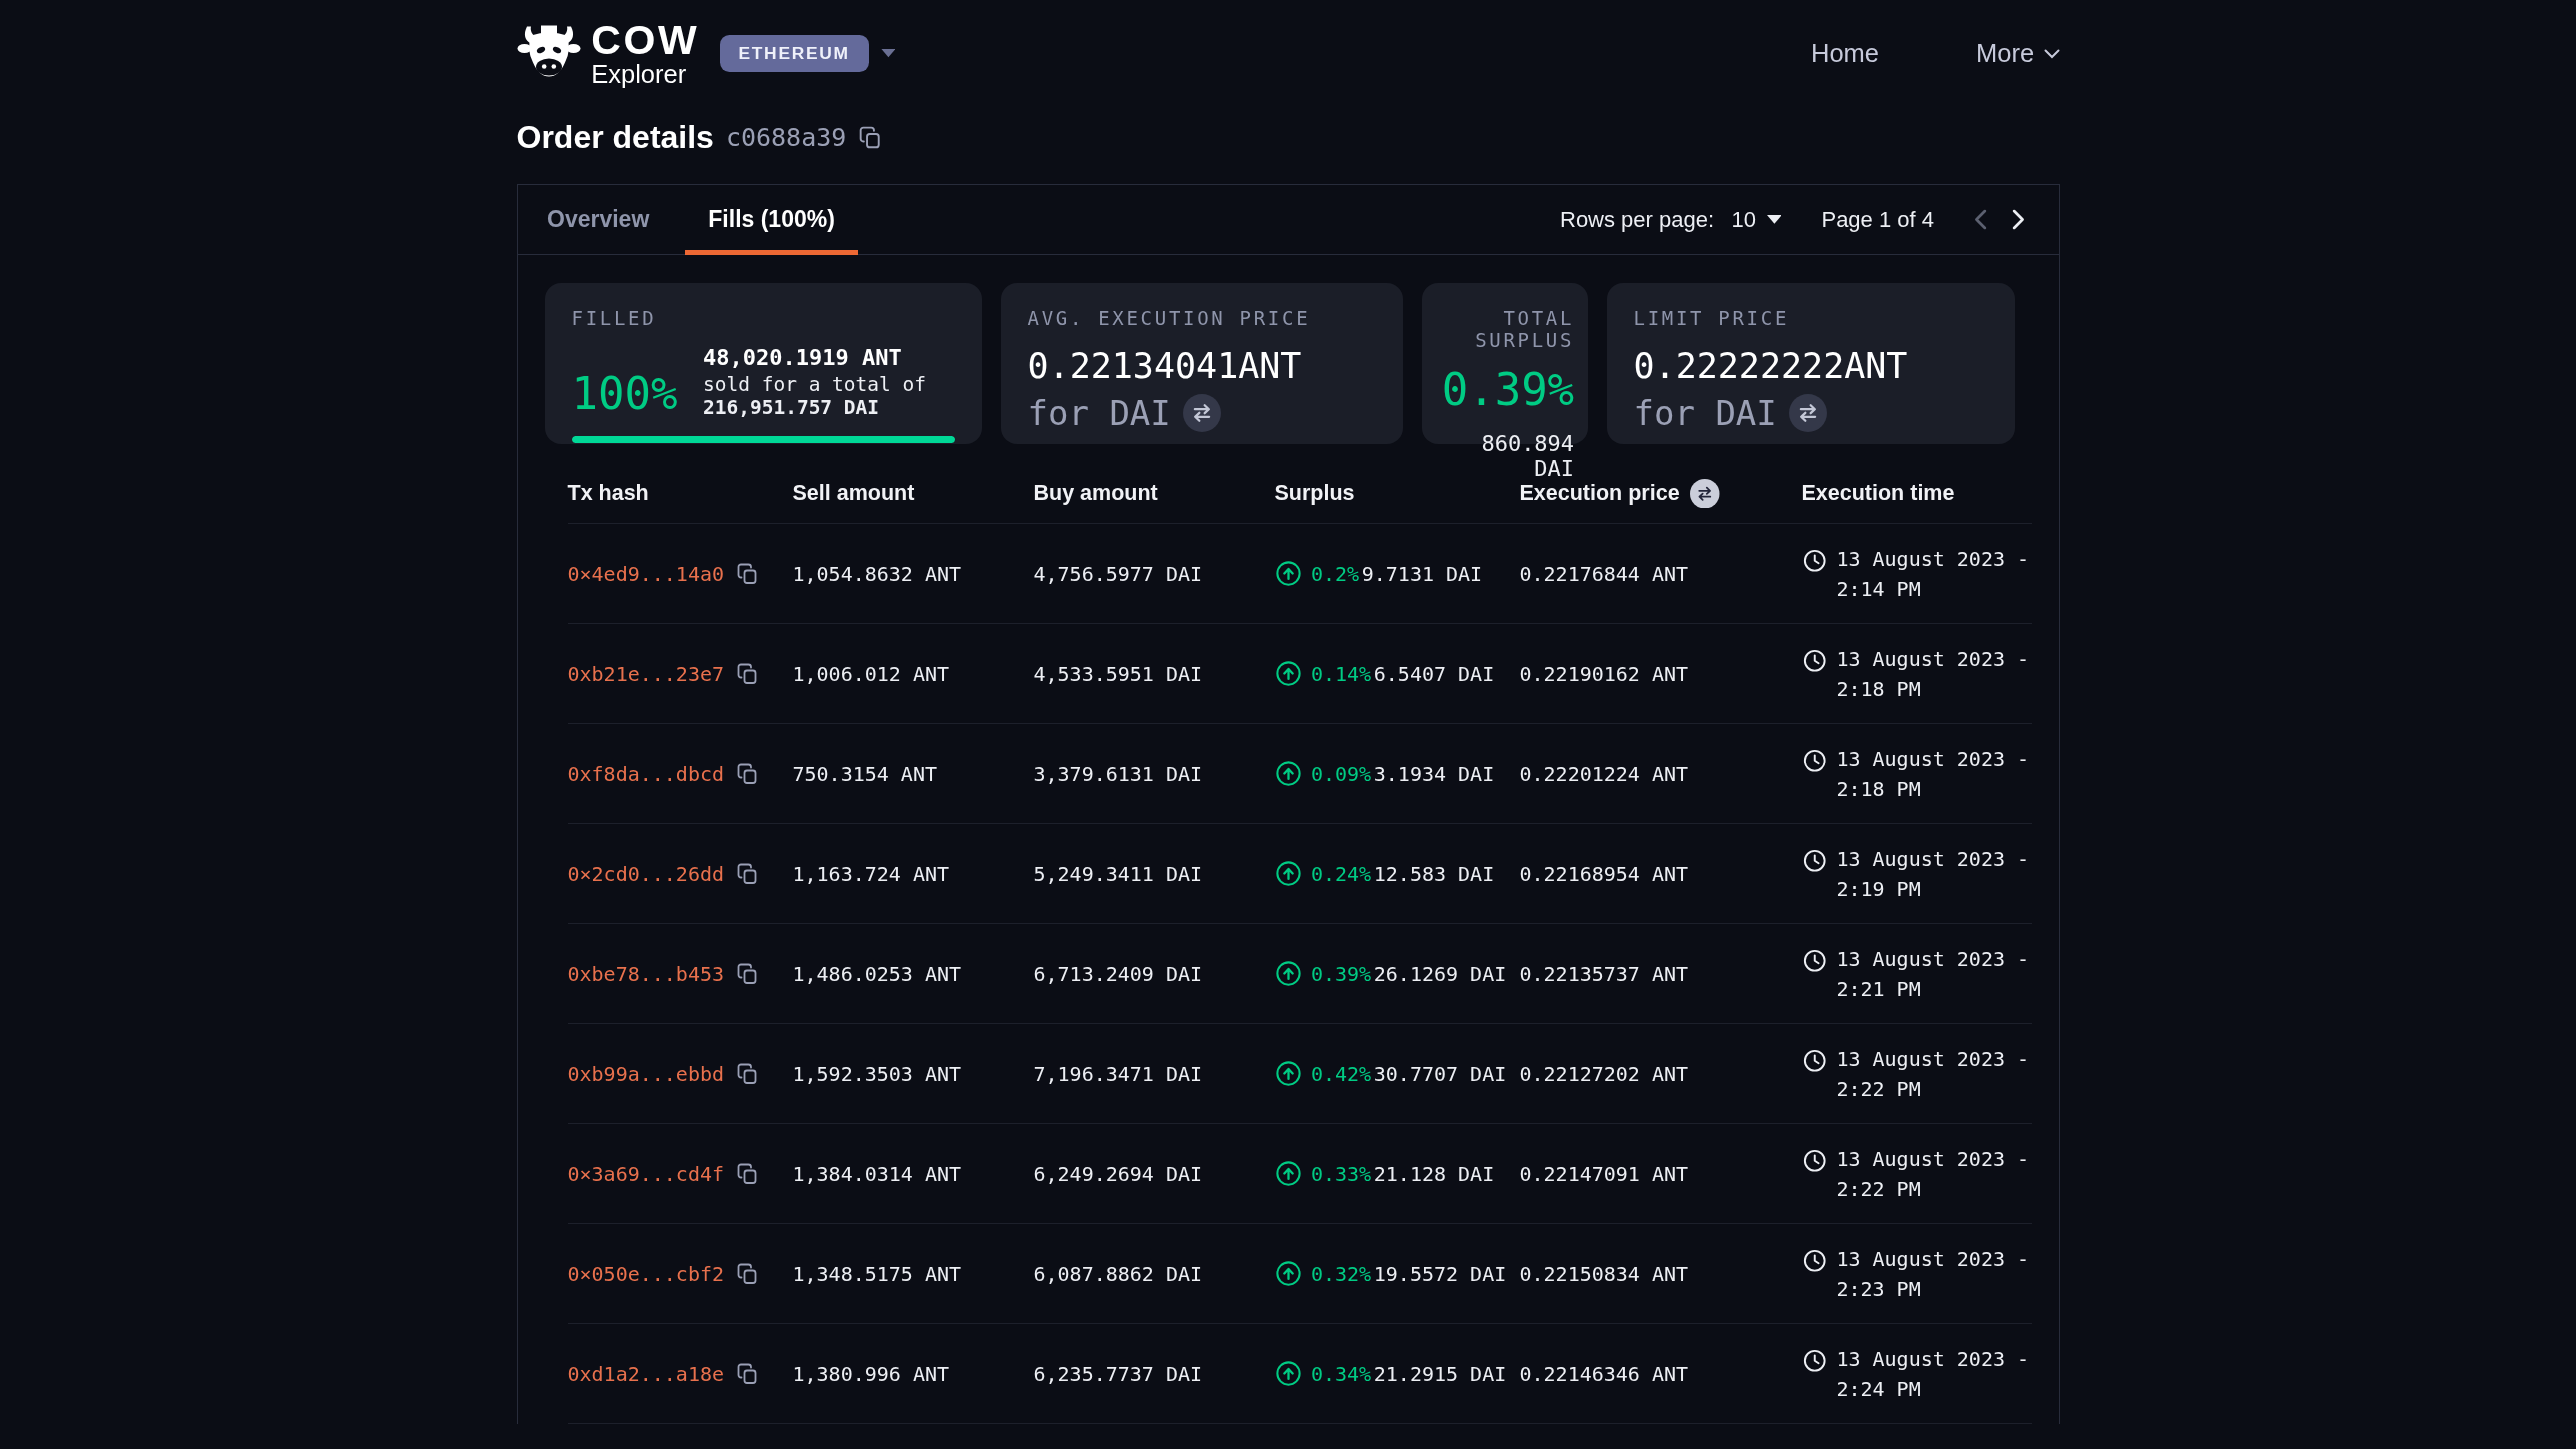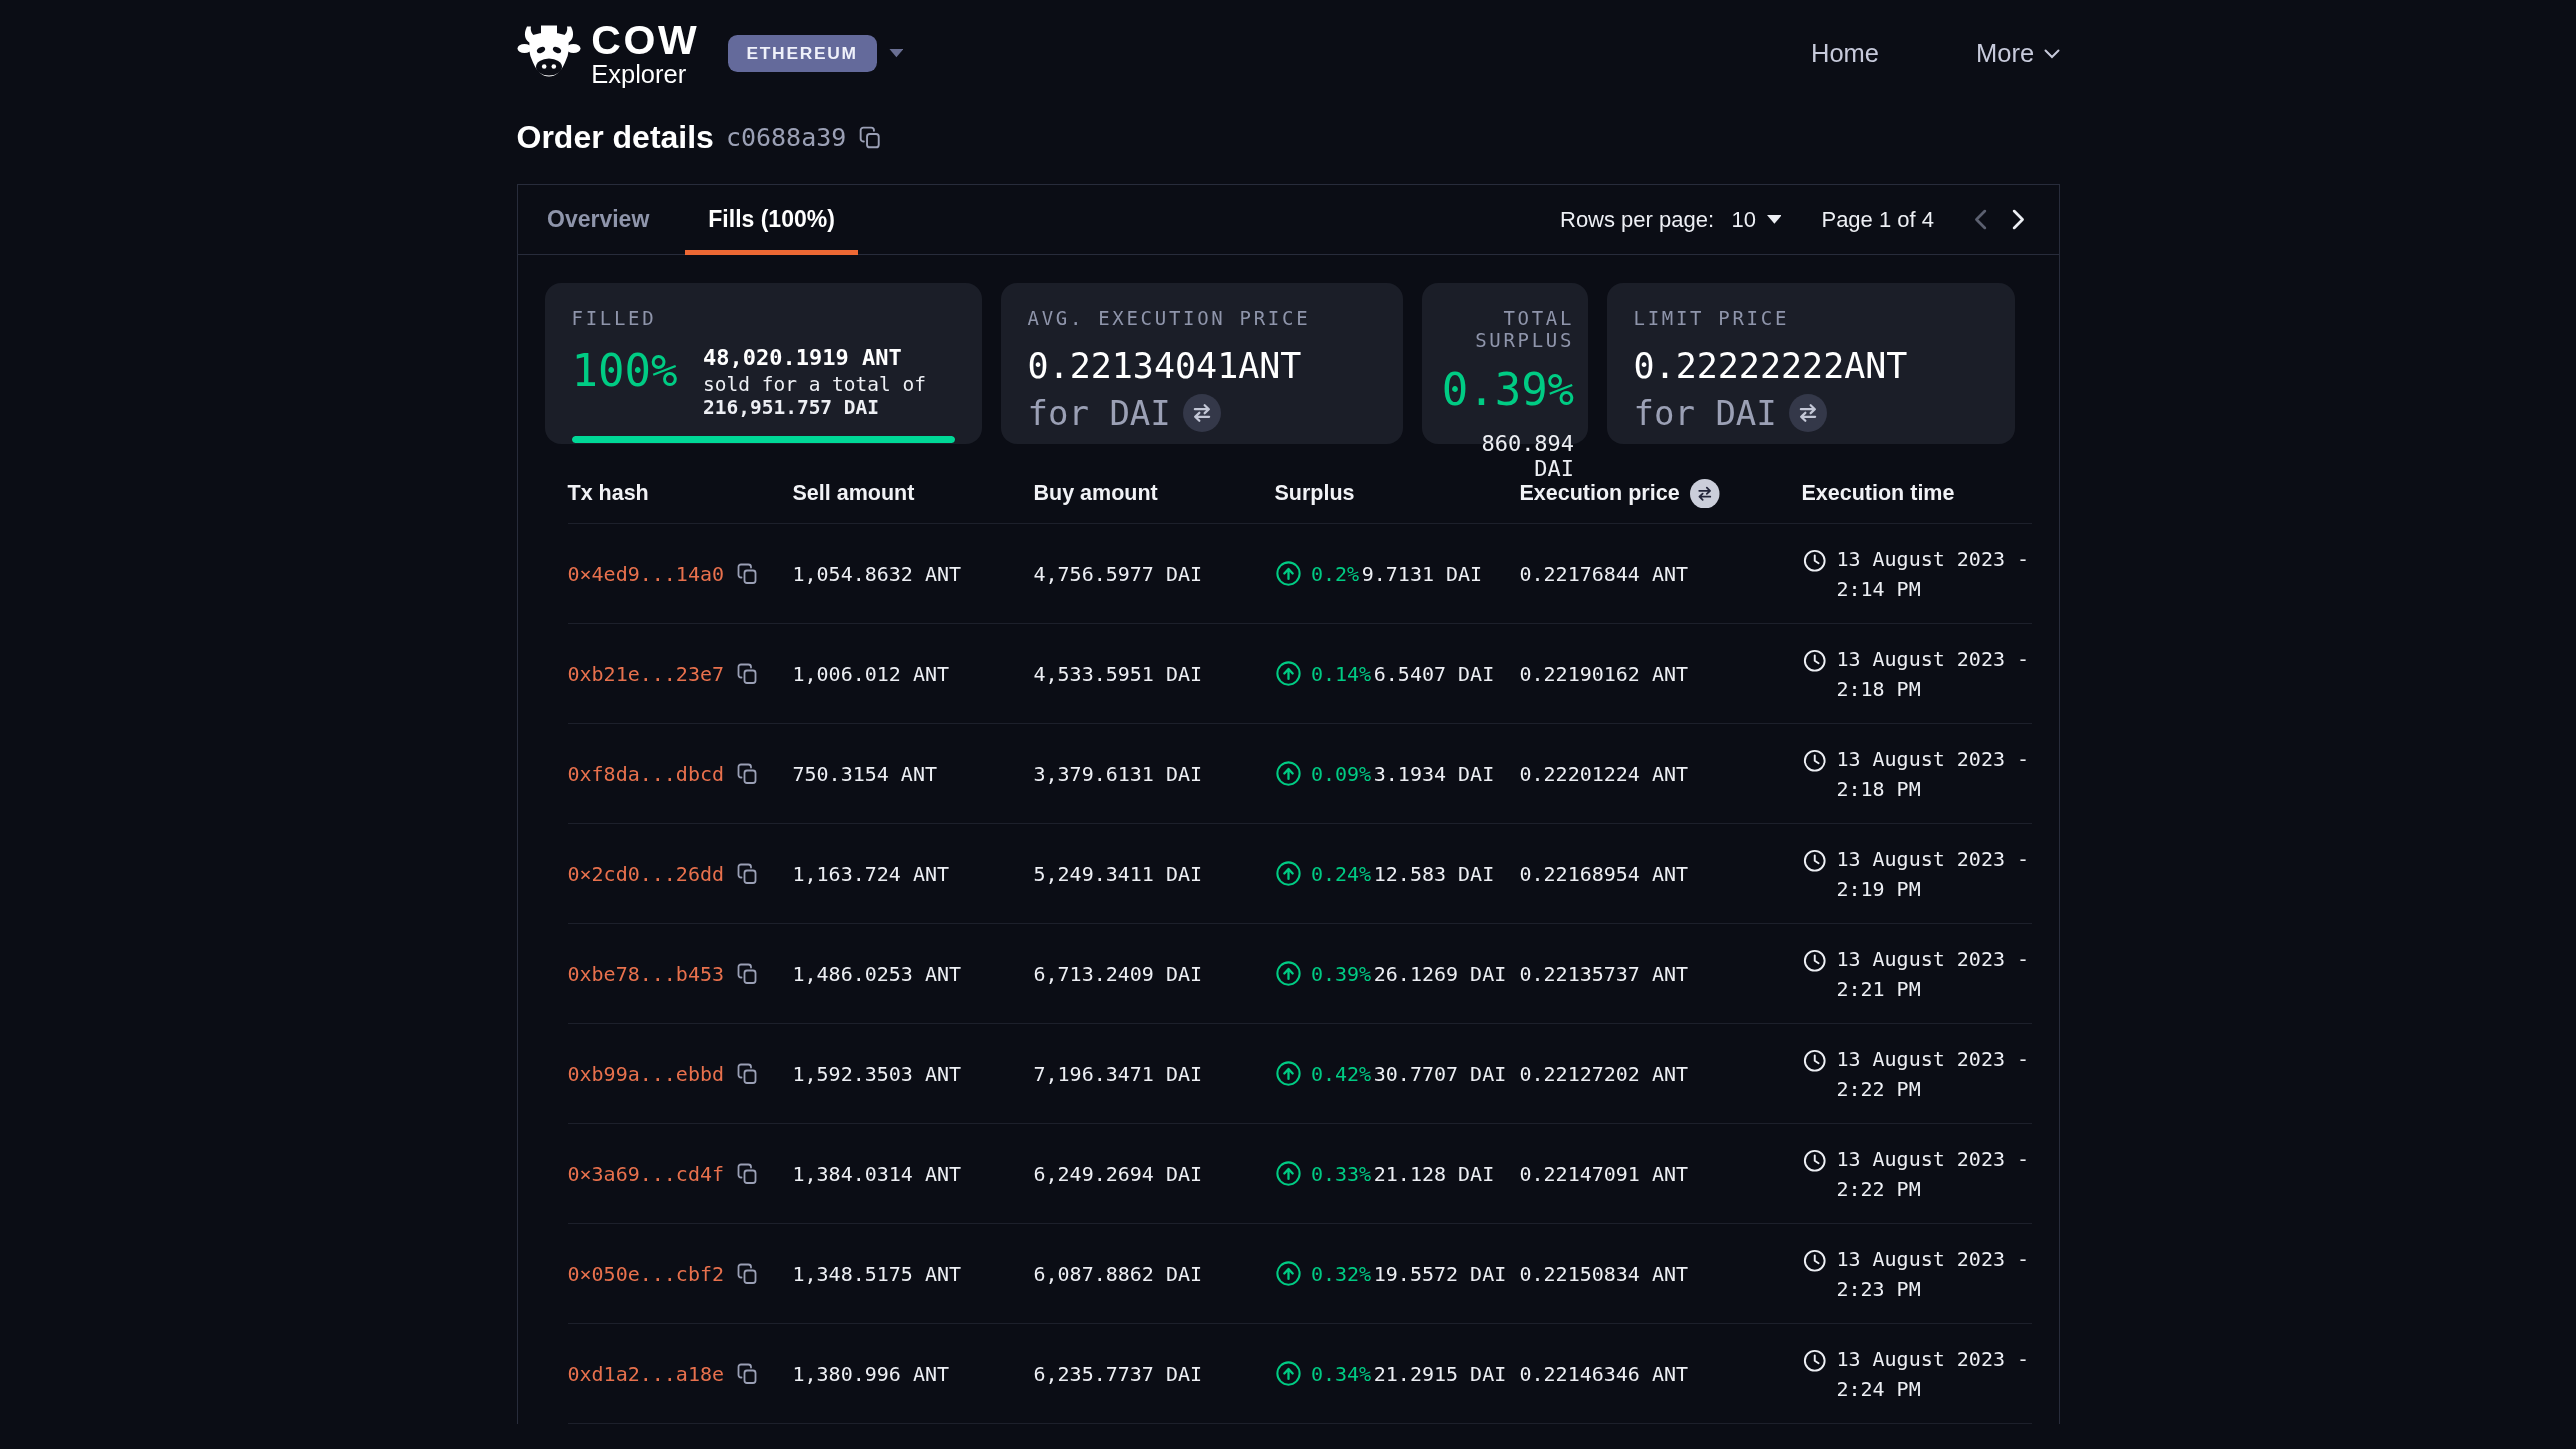--- a/index.html
+++ b/index.html
@@ -27,21 +27,21 @@
   .mono{font-family:"DejaVu Sans Mono", monospace;}
   .container{width:1543px;margin:0 auto;}
 
   
   .header{display:flex;align-items:center;justify-content:space-between;padding-top:20px;height:87px;}
   .header-left{display:flex;align-items:center;}
   .logo{display:flex;align-items:center;gap:10.7px;cursor:pointer;}
   .logo-text{line-height:1.02;color:#fff;}
   .logo-line1{font-size:41px;font-weight:800;letter-spacing:2.7px;}
   .logo-line2{font-size:25.5px;font-weight:400;}
-  .network{display:flex;align-items:center;gap:12px;margin-left:28px;}
+  .network{display:flex;align-items:center;gap:12px;margin-left:20px;}
   .badge{
     background:var(--badge);color:#EFF1FA;font-size:17.4px;font-weight:700;
     letter-spacing:1.7px;padding:8px 19px;border-radius:9.4px;
   }
   .nav{display:flex;align-items:flex-start;gap:97px;}
   .nav-item{display:flex;align-items:center;gap:9.4px;font-size:25.5px;font-weight:500;color:var(--nav);cursor:pointer;}
 
   
   .title-row{display:flex;align-items:center;gap:12px;margin-top:32px;}
   .page-title{font-size:32px;font-weight:700;color:#FFFFFF;}
@@ -59,21 +59,21 @@
   .pager-label{margin-right:17.4px;}
   .rows-select{display:flex;align-items:center;gap:10.7px;cursor:pointer;margin-right:40px;}
   .page-label{margin-right:29.5px;}
   .pg-btn{display:inline-flex;align-items:center;justify-content:center;width:36px;height:36px;cursor:pointer;}
 
   
   .cards{display:flex;gap:19px;padding:28px 27px 20px;}
   .card{background:var(--card-bg);border-radius:16px;padding:24px 27px;height:161px;}
   .card-label{font-size:19px;letter-spacing:2.7px;color:var(--muted);font-family:"DejaVu Sans Mono", monospace;}
   .card-filled{width:437px;}
-  .filled-row{display:flex;align-items:flex-start;gap:25.5px;margin-top:16px;}
+  .filled-row{display:flex;align-items:flex-end;gap:25.5px;margin-top:16px;}
   .filled-pct{font-size:44px;color:var(--green);}
   .filled-amt{font-size:22px;font-weight:700;color:#fff;}
   .filled-sold{font-size:19.5px;color:var(--white);margin-top:2.7px;}
   .filled-sold b{font-weight:700;}
   .progress{margin-top:17.4px;height:6.7px;border-radius:4px;background:#272B38;overflow:hidden;}
   .progress-fill{height:100%;background:var(--green-bright);border-radius:4px;}
   .card-price{width:402px;}
   .price-value{font-size:35px;color:#FFFFFF;margin-top:17.4px;}
   .price-unit{display:flex;align-items:center;gap:12px;font-size:34px;color:var(--muted2);margin-top:6.7px;}
   .swap-circle{display:inline-flex;width:38px;height:38px;cursor:pointer;}

